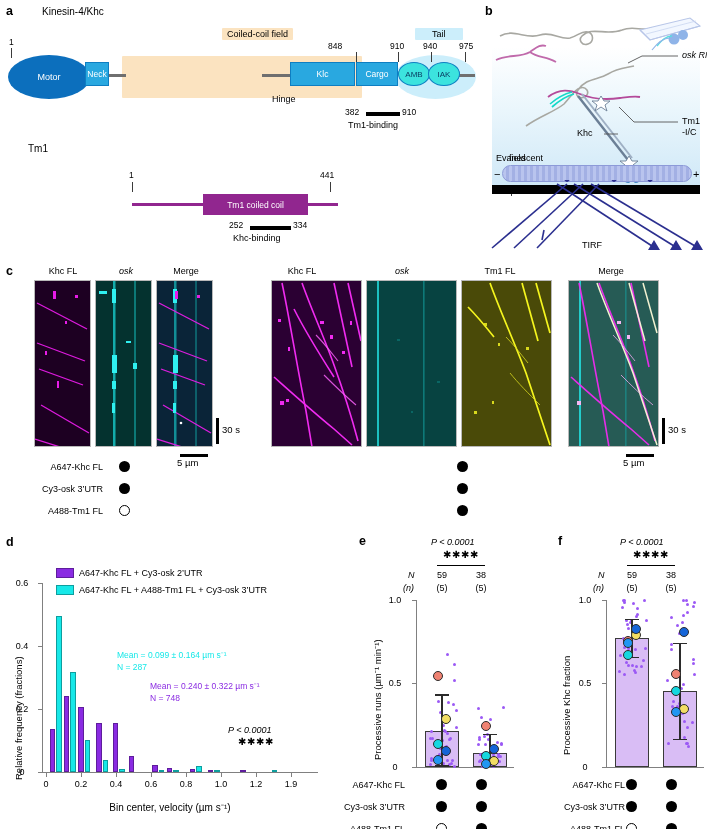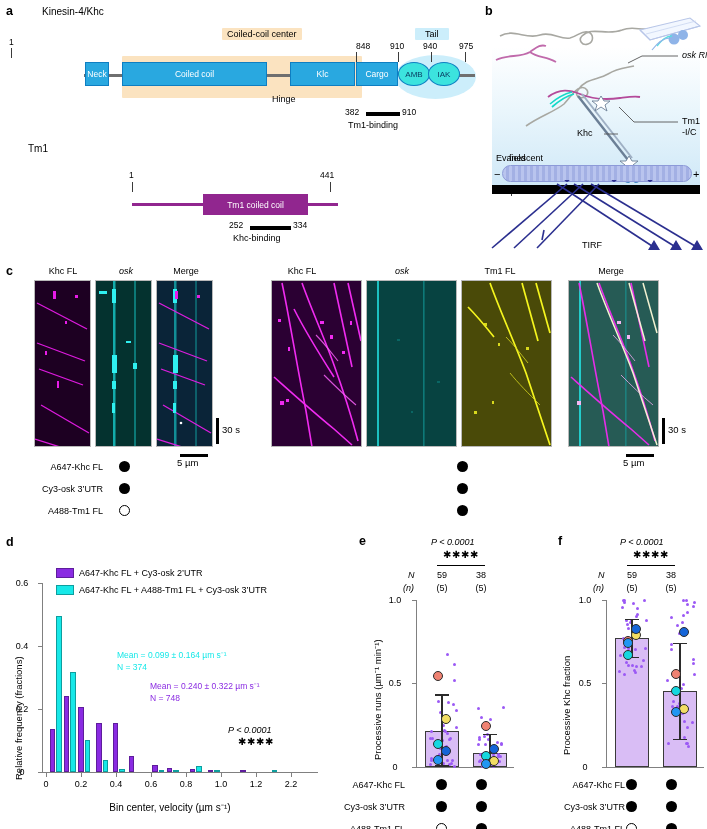--- a/index.html
+++ b/index.html
@@ -51,21 +51,21 @@
     font-size:8px;
   }
   .backbone { position:absolute; background:#6f6f6f; height:3px; }
   .tick-v { position:absolute; width:1px; background:#3b3b3b; }
   .tick-num { position:absolute; font-size:8.5px; }
   .label-pill {
     position:absolute; background:#fbe3c0; padding:1px 5px; font-size:9px;
     border-radius:1px;
   }
   .label-pill-blue {
-    position:absolute; background:#cceefb; padding:1px 10px; font-size:9px;
+    position:absolute; background:#cceefb; padding:1px 17px; font-size:9px;
     border-radius:1px;
   }
   .bind-bar { position:absolute; background:#000; height:4px; }
   .tm1-line { position:absolute; background:#91268f; height:3px; }
   .tm1-box {
     position:absolute; background:#91268f; color:#fff; font-size:8.5px;
     display:flex; align-items:center; justify-content:center;
   }
 
   
@@ -123,41 +123,41 @@
   .stars { position:absolute; font-size:10px; letter-spacing:0.6px; }
 </style>
 </head>
 <body>
 
 <div id="panel-a">
   <div class="panel-letter" style="left:6px; top:4px;">a</div>
   <div class="a-title">Kinesin-4/Khc</div>
 
   <div class="stalk-band" style="left:122px; top:56px; width:240px; height:42px;"></div>
-  <div class="label-pill" style="left:222px; top:28px;">Coiled-coil center</div>
+  <div class="label-pill" style="left:222px; top:28px;">Coiled-coil field</div>
   <div class="abs txt" style="left:272px; top:94px;">Hinge</div>
 
   <div class="tail-ellipse" style="left:395px; top:55px; width:81px; height:44px;"></div>
   <div class="label-pill-blue" style="left:415px; top:28px;">Tail</div>
 
   <div class="backbone" style="left:84px; top:74px; width:42px;"></div>
   <div class="backbone" style="left:262px; top:74px; width:30px;"></div>
   <div class="backbone" style="left:455px; top:74px; width:20px;"></div>
 
+  <div class="motor-ellipse" style="left:8px; top:55px; width:82px; height:44px;">Motor</div>
   <div class="dom-box" style="left:85px; top:62px; width:24px; height:24px;">Neck</div>
-  <div class="dom-box" style="left:122px; top:62px; width:145px; height:24px;">Coiled coil</div>
   <div class="dom-box" style="left:290px; top:62px; width:65px; height:24px;">Klc</div>
   <div class="dom-box" style="left:356px; top:62px; width:42px; height:24px;">Cargo</div>
   <div class="dom-ell" style="left:398px; top:62px; width:32px; height:24px;">AMB</div>
   <div class="dom-ell" style="left:428px; top:62px; width:32px; height:24px;">IAK</div>
 
   <div class="tick-num" style="left:9px; top:37px;">1</div>
   <div class="tick-v" style="left:11px; top:48px; height:10px;"></div>
 
-  <div class="tick-num" style="left:356px; top:41px;">848</div>
+  <div class="tick-num" style="left:328px; top:41px;">848</div>
   <div class="tick-v" style="left:356px; top:52px; height:10px;"></div>
 
   <div class="tick-num" style="left:390px; top:41px;">910</div>
   <div class="tick-v" style="left:398px; top:52px; height:10px;"></div>
 
   <div class="tick-num" style="left:423px; top:41px;">940</div>
   <div class="tick-v" style="left:431px; top:52px; height:10px;"></div>
 
   <div class="tick-num" style="left:459px; top:41px;">975</div>
   <div class="tick-v" style="left:465px; top:52px; height:10px;"></div>
@@ -490,21 +490,21 @@
   <div class="abs txt ctr" style="left:102px; top:249px; width:28px;">0.4</div>
   <div class="xtick" style="left:151px; top:243px;"></div>
   <div class="abs txt ctr" style="left:137px; top:249px; width:28px;">0.6</div>
   <div class="xtick" style="left:186px; top:243px;"></div>
   <div class="abs txt ctr" style="left:172px; top:249px; width:28px;">0.8</div>
   <div class="xtick" style="left:221px; top:243px;"></div>
   <div class="abs txt ctr" style="left:207px; top:249px; width:28px;">1.0</div>
   <div class="xtick" style="left:256px; top:243px;"></div>
   <div class="abs txt ctr" style="left:242px; top:249px; width:28px;">1.2</div>
   <div class="xtick" style="left:291px; top:243px;"></div>
-  <div class="abs txt ctr" style="left:277px; top:249px; width:28px;">2.2</div>
+  <div class="abs txt ctr" style="left:277px; top:249px; width:28px;">1.9</div>
 
   <div class="abs txt ctr" style="left:70px; top:272px; width:200px; font-size:10px;">Bin center, velocity (µm s⁻¹)</div>
 
   <div class="abs" id="d-bars" style="left:43px; top:53px; width:277px; height:189px;">
       <div class="bar bar-purple" style="left: 6.59091px; width: 5.5px; height: 43.47px;"></div>
       <div class="bar bar-purple" style="left: 20.9805px; width: 5.5px; height: 75.6px;"></div>
       <div class="bar bar-purple" style="left: 35.3701px; width: 5.5px; height: 64.89px;"></div>
       <div class="bar bar-purple" style="left: 53.3571px; width: 5.5px; height: 49.14px;"></div>
       <div class="bar bar-purple" style="left: 69.5455px; width: 5.5px; height: 49.455px;"></div>
       <div class="bar bar-purple" style="left: 85.7338px; width: 5.5px; height: 15.75px;"></div>
@@ -519,21 +519,21 @@
       <div class="bar bar-cyan" style="left: 59.8571px; width: 5.5px; height: 11.655px;"></div>
       <div class="bar bar-cyan" style="left: 76.0455px; width: 5.5px; height: 3.15px;"></div>
       <div class="bar bar-cyan" style="left: 115.617px; width: 5.5px; height: 1.26px;"></div>
       <div class="bar bar-cyan" style="left: 130.006px; width: 5.5px; height: 1.2px;"></div>
       <div class="bar bar-cyan" style="left: 153.39px; width: 5.5px; height: 5.67px;"></div>
       <div class="bar bar-cyan" style="left: 171.377px; width: 5.5px; height: 1.26px;"></div>
       <div class="bar bar-cyan" style="left: 228.935px; width: 5.5px; height: 1.26px;"></div>
     </div>
 
   <div class="abs txt" style="left:117px; top:121px; color:#17e8e8; font-size:8.5px;">Mean = 0.099 ± 0.164 µm s⁻¹</div>
-  <div class="abs txt" style="left:117px; top:133px; color:#17e8e8; font-size:8.5px;">N = 374</div>
+  <div class="abs txt" style="left:117px; top:133px; color:#17e8e8; font-size:8.5px;">N = 287</div>
   <div class="abs txt" style="left:150px; top:152px; color:#8a2be2; font-size:8.5px;">Mean = 0.240 ± 0.322 µm s⁻¹</div>
   <div class="abs txt" style="left:150px; top:164px; color:#8a2be2; font-size:8.5px;">N = 748</div>
   <div class="abs txt" style="left:228px; top:195px; font-style:italic; font-size:9px;">P &lt; 0.0001</div>
   <div class="abs stars" style="left:238px; top:206px;">✱✱✱✱</div>
 </div>
 
 <div id="panel-e" class="abs" style="left:355px; top:530px; width:180px; height:299px;">
   <div class="panel-letter" style="left:4px; top:4px;">e</div>
 
   <div class="abs txt" style="left:76px; top:7px; font-style:italic; font-size:9px;">P &lt; 0.0001</div>

